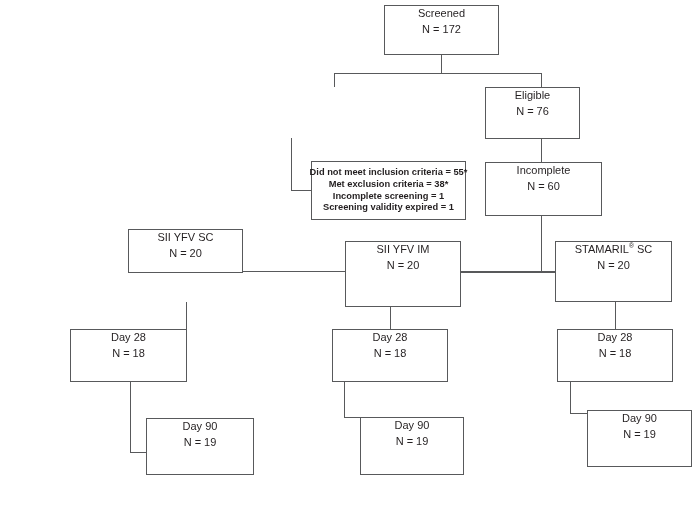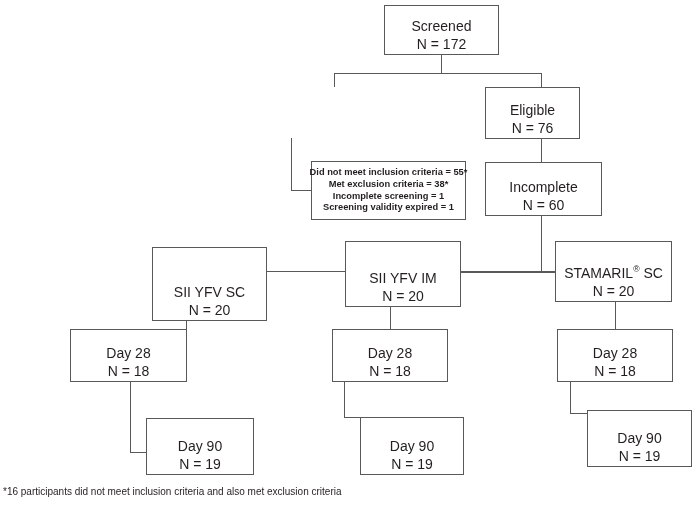--- a/index.html
+++ b/index.html
@@ -19,23 +19,23 @@
     overflow: hidden;
   }
   .box {
     position: absolute;
     box-sizing: border-box;
     border: 1px solid #58595b;
     background: #ffffff;
     display: flex;
     flex-direction: column;
     align-items: center;
-    justify-content: flex-end;
+    justify-content: flex-start;
     text-align: center;
-    font-size: 14px;
+    font-size: 11px;
     line-height: 1.05;
     color: #231f20;
     z-index: 3;
   }
   .box .line {
     display: block;
     padding: 2px 3px;
     white-space: nowrap;
   }
   .box.crit {
@@ -113,21 +113,21 @@
     <span class="line">Met exclusion criteria = 38*</span>
     <span class="line">Incomplete screening = 1</span>
     <span class="line">Screening validity expired = 1</span>
   </div>
 
   <div class="box" style="left:485px; top:162px; width:117px; height:54px;">
     <span class="line">Incomplete</span>
     <span class="line">N = 60</span>
   </div>
 
-  <div class="box" style="left:128px; top:247px; width:115px; height:74px;margin-left:24px;">
+  <div class="box" style="left:128px; top:229px; width:115px; height:44px;">
     <span class="line">SII YFV SC</span>
     <span class="line">N = 20</span>
   </div>
 
   <div class="box" style="left:328px; top:241px; width:116px; height:66px;margin-left:17px;">
     <span class="line">SII YFV IM</span>
     <span class="line">N = 20</span>
   </div>
 
   <div class="box" style="left:555px; top:241px; width:117px; height:61px;">
@@ -158,15 +158,14 @@
   <div class="box" style="left:557px; top:329px; width:116px; height:53px;">
     <span class="line">Day 28</span>
     <span class="line">N = 18</span>
   </div>
 
   <div class="box" style="left:587px; top:410px; width:105px; height:57px;">
     <span class="line">Day 90</span>
     <span class="line">N = 19</span>
   </div>
 
-  <div class="footnote" style="left:3px; top:486px;">*16 participants did not meet inclusion criteria and also met exclusion criteria</div>
 
 </div>
 
 </body></html>

